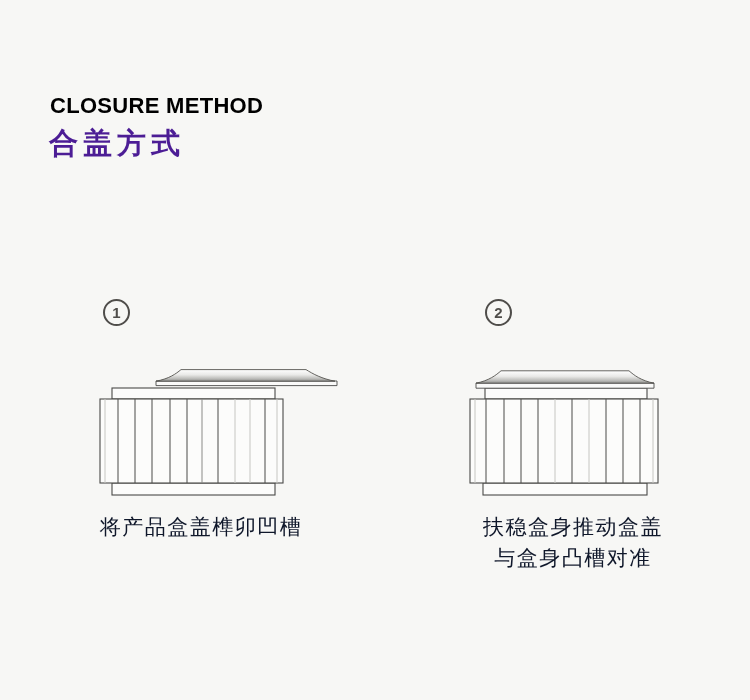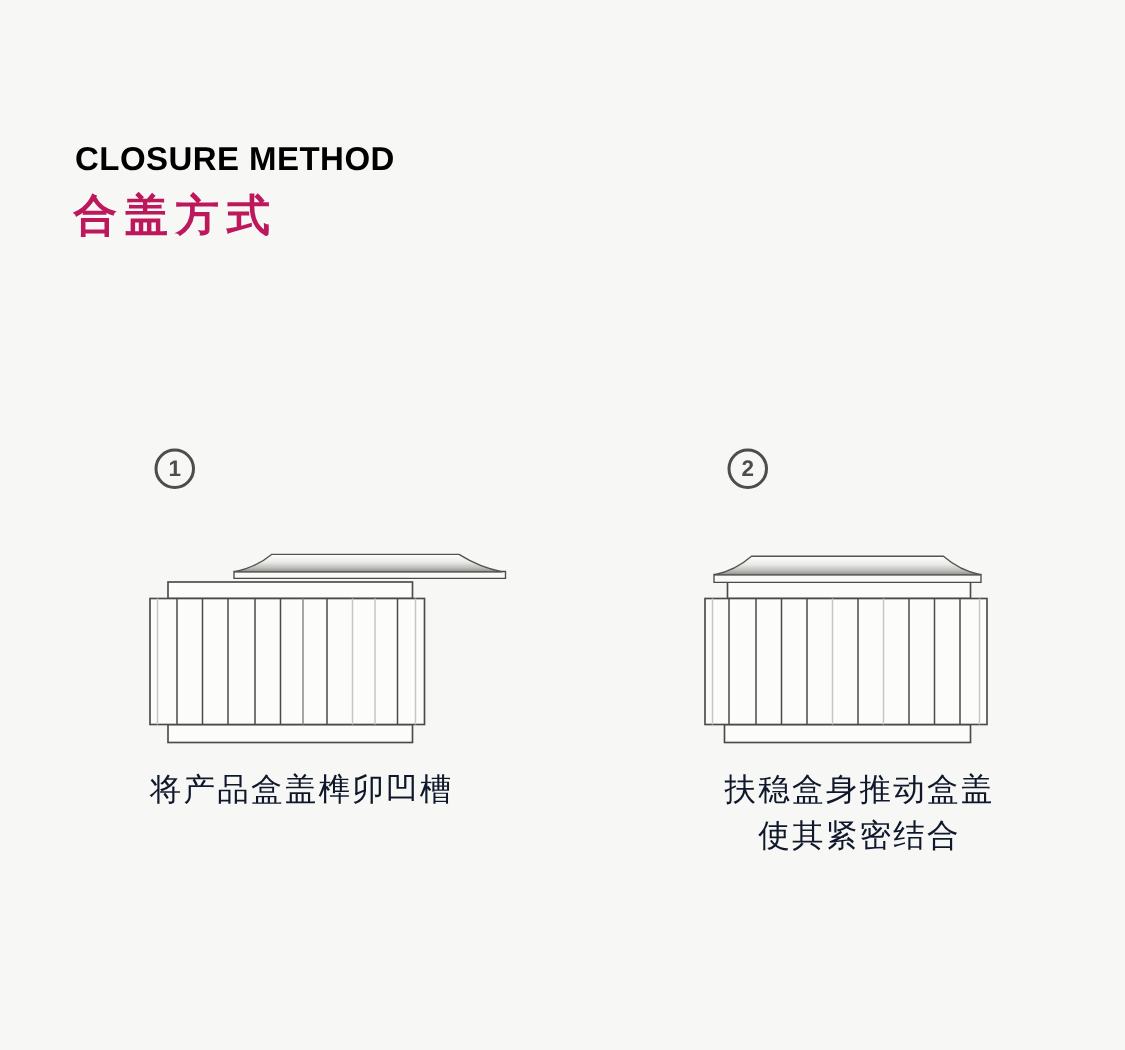--- a/index.html
+++ b/index.html
@@ -14,21 +14,21 @@
 
   .title-en {
     position: absolute; left: 50px; top: 93px;
     font-size: 22px; font-weight: 700;
     color: #000000; letter-spacing: 0.3px;
   }
   .title-zh {
     position: absolute; left: 49px; top: 124px;
     font-size: 29px; font-weight: 600;
     font-family: "DejaVu Serif", serif;
-    color: #be185d; letter-spacing: 5px;
+    color: #4c1d95; letter-spacing: 5px;
   }
 
   .step-badge {
     position: absolute;
     width: 23px; height: 23px;
     border: 2px solid #4f4d4a; border-radius: 50%;
     display: flex; align-items: center; justify-content: center;
     font-size: 15px; font-weight: 700; color: #4f4d4a;
     background: transparent;
   }
@@ -147,17 +147,17 @@
       </g>
 
       <g>
         <path class="brim" d="M12,21 L190,21 L190,26.2 L12,26.2 Z"></path>
         <path class="roof" fill="url(#lidg2)" d="M12,21.2 C25,18.6 32,13.2 37,8.8 L165,8.8 C170,13.2 177,18.6 190,21.2 Z"></path>
       </g>
     </svg>
 
     <div class="caption caption-2">
       <div>扶稳盒身推动盒盖</div>
-      <div>使其紧密结合</div>
+      <div>与盒身凸槽对准</div>
     </div>
   </section>
 
 </div>
 
 </body></html>

